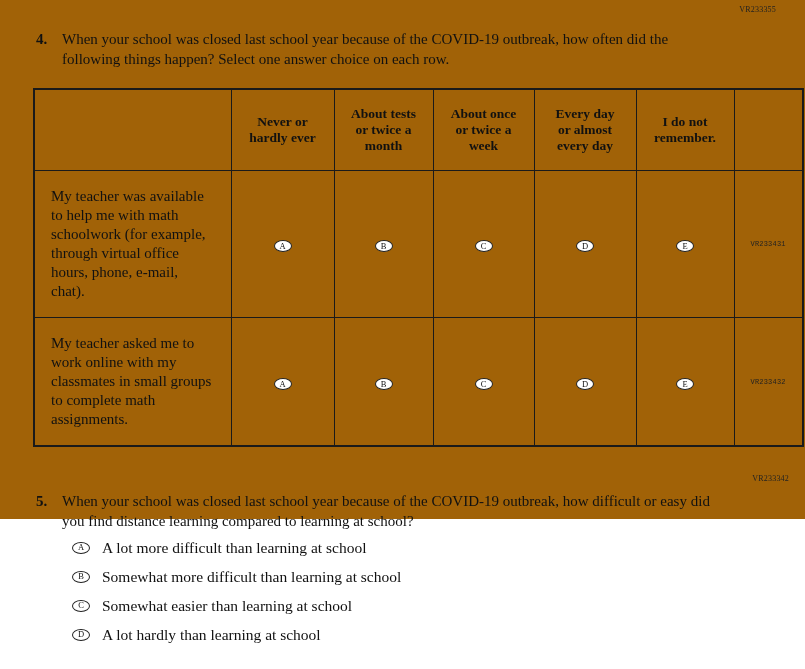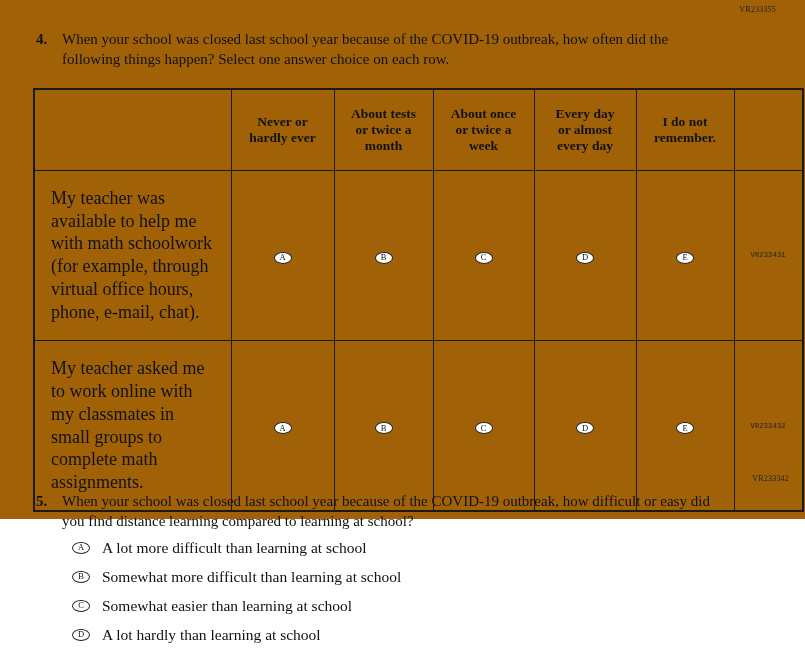--- a/index.html
+++ b/index.html
@@ -54,21 +54,21 @@
     font-size: 13.5px;
     line-height: 1.18;
     text-align: center;
     vertical-align: middle;
     padding: 2px 3px;
   }
   .row-0 { height: 118px; }
   .row-1 { height: 103px; }
   .row-2 { height: 56px; }
   .label-cell {
-    font-size: 18px;
+    font-size: 15px;
     line-height: 1.27;
     vertical-align: top;
     text-align: left;
     padding: 1px 5px 1px 5px;
   }
   .bubble-cell {
     text-align: center;
     vertical-align: middle;
   }
   .code-cell {

